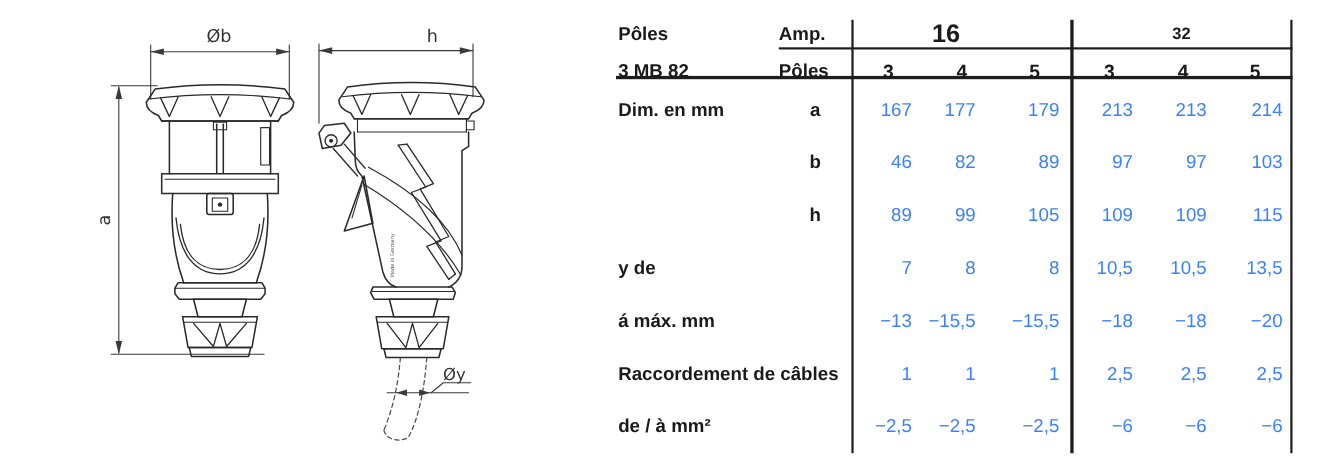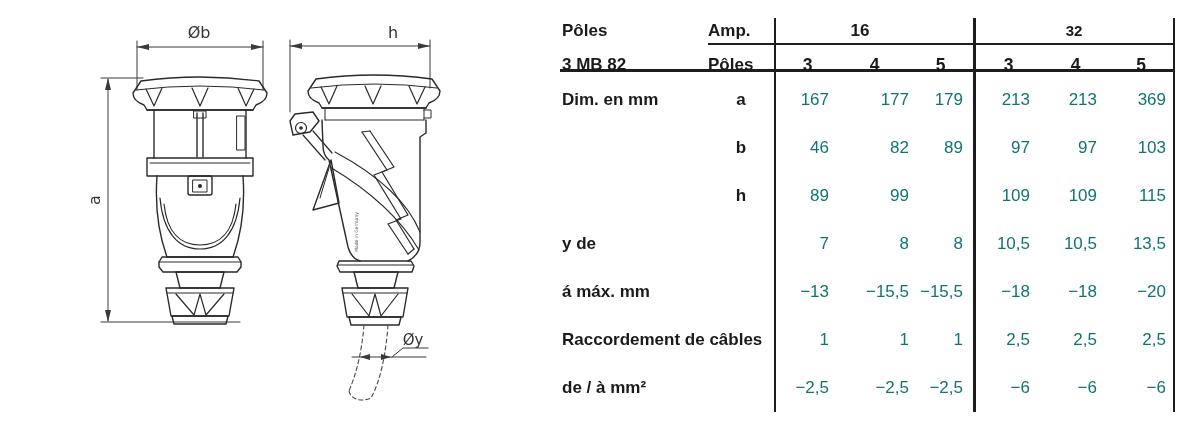--- a/index.html
+++ b/index.html
@@ -19,30 +19,30 @@
   .v-c{left:613px;width:1.6px;}
 
   .trow{position:absolute;left:0;width:615px;}
   .hrow1{top:0;height:25px;}
   .hrow2{top:27px;height:40px;}
   .cell{position:absolute;top:0;height:100%;display:flex;align-items:center;
         font-size:17px;font-weight:bold;white-space:nowrap;}
   .c-label{left:2px;width:145px;}
   .c-sub{left:148px;width:62px;}
   .c-sub.mid{justify-content:center;width:66px;}
-  .c-grp16{left:214px;width:172px;justify-content:center;font-size:17px;text-align:right;}
+  .c-grp16{left:214px;width:172px;justify-content:center;font-size:23px;text-align:right;}
   .c-grp32{left:415px;width:198px;justify-content:center;font-size:15px;}
   .c-pole{justify-content:center;font-size:17.5px;}
   .p1{left:214px;width:67px;} .p2{left:281px;width:67px;} .p3{left:348px;width:65px;}
   .p4{left:415px;width:67px;} .p5{left:482px;width:67px;} .p6{left:549px;width:64px;}
 
   .drows{position:absolute;left:0;top:58px;width:615px;height:336px;}
   .drow{position:absolute;left:0;width:615px;height:48px;}
-  .c-val{justify-content:flex-end;font-weight:normal;color:#0f766e;}
-  .x1{left:214px;width:55px;} .x2{left:294px;width:55px;} .x3{left:348px;width:55px;}
+  .c-val{justify-content:flex-end;font-weight:normal;color:#3b82f6;}
+  .x1{left:214px;width:55px;} .x2{left:272px;width:55px;} .x3{left:348px;width:55px;}
   .x4{left:415px;width:55px;} .x5{left:482px;width:55px;} .x6{left:549px;width:57px;}
 </style>
 </head>
 <body>
 
 <div class="sheet">
 
   <svg class="drawing-svg" width="545" height="427" viewBox="0 0 545 427" fill="none" stroke="#2a2a2a" stroke-width="1.4" stroke-linecap="round" stroke-linejoin="round">
 
     <g>
@@ -214,39 +214,40 @@
     <div class="drows">
 
       <div class="drow" style="top:0px">
         <div class="cell c-label">Dim. en mm</div>
         <div class="cell c-sub mid">a</div>
         <div class="cell c-val x1">167</div>
         <div class="cell c-val x2">177</div>
         <div class="cell c-val x3">179</div>
         <div class="cell c-val x4">213</div>
         <div class="cell c-val x5">213</div>
-        <div class="cell c-val x6">369</div>
+        <div class="cell c-val x6">214</div>
       </div>
 
       <div class="drow" style="top:48px">
         <div class="cell c-label"></div>
         <div class="cell c-sub mid">b</div>
         <div class="cell c-val x1">46</div>
         <div class="cell c-val x2">82</div>
         <div class="cell c-val x3">89</div>
         <div class="cell c-val x4">97</div>
         <div class="cell c-val x5">97</div>
         <div class="cell c-val x6">103</div>
       </div>
 
       <div class="drow" style="top:96px">
         <div class="cell c-label"></div>
         <div class="cell c-sub mid">h</div>
         <div class="cell c-val x1">89</div>
         <div class="cell c-val x2">99</div>
+        <div class="cell c-val x3">105</div>
         <div class="cell c-val x4">109</div>
         <div class="cell c-val x5">109</div>
         <div class="cell c-val x6">115</div>
       </div>
 
       <div class="drow" style="top:144px">
         <div class="cell c-label">y de</div>
         <div class="cell c-sub mid"></div>
         <div class="cell c-val x1">7</div>
         <div class="cell c-val x2">8</div>

